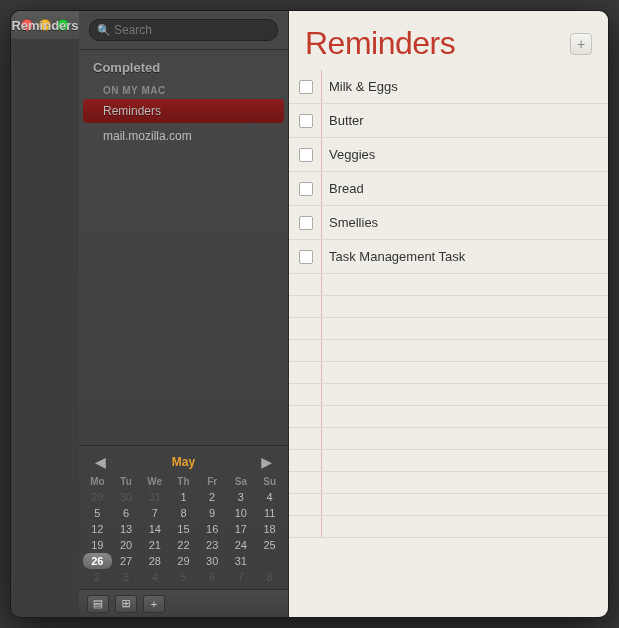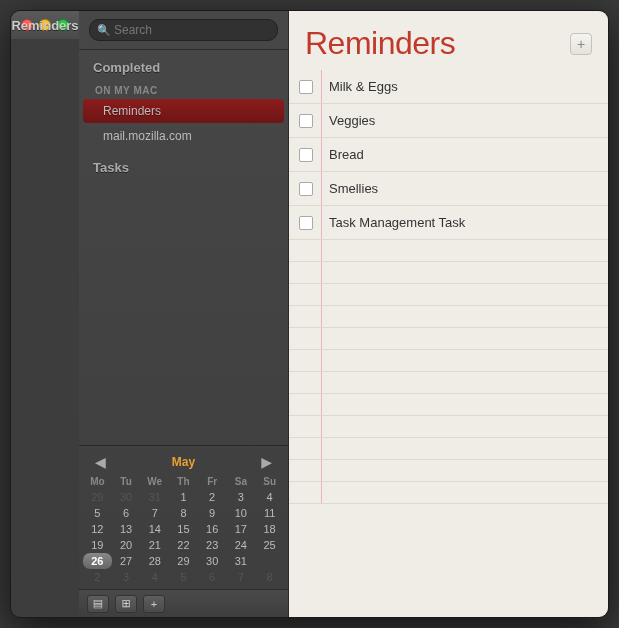--- a/index.html
+++ b/index.html
@@ -106,20 +106,21 @@
       padding: 4px 14px;
       text-shadow: 0 1px 0 rgba(0,0,0,0.5);
     }
     .sidebar-group-label {
       color: #888;
       font-size: 10px;
       font-weight: 700;
       padding: 6px 16px 2px;
       text-transform: uppercase;
       letter-spacing: 0.5px;
+      margin-left: 8px;
     }
     .sidebar-item {
       padding: 5px 14px;
       color: #ccc;
       font-size: 13px;
       cursor: pointer;
       border-radius: 4px;
       margin: 1px 4px;
     }
     .sidebar-item.active {
@@ -327,21 +328,20 @@
         <div class="sidebar-section-header">Completed</div>
 
         <div class="sidebar-group-label">On My Mac</div>
         <div class="sidebar-item sub active">
           <span>Reminders</span>
         </div>
         <div class="sidebar-item sub">
           <span>mail.mozilla.com</span>
         </div>
 
-        <div class="sidebar-section-header" style="margin-top:8px;">Tasks</div>
       </div>
 
       <div class="calendar-section">
         <div class="cal-header">
           <span class="cal-nav">◀</span>
           <span class="cal-month">May</span>
           <span class="cal-nav">▶</span>
         </div>
         <table class="cal-grid">
           <thead>
@@ -433,20 +433,24 @@
         <div class="add-btn">+</div>
       </div>
       <div class="reminders-list" id="reminders-list">
 
       <div class="reminder-item">
             <div class="reminder-checkbox"></div>
             <span class="reminder-text">Milk &amp; Eggs</span>
           </div>
           <div class="reminder-item">
             <div class="reminder-checkbox"></div>
+            <span class="reminder-text">Butter</span>
+          </div>
+          <div class="reminder-item">
+            <div class="reminder-checkbox"></div>
             <span class="reminder-text">Veggies</span>
           </div>
           <div class="reminder-item">
             <div class="reminder-checkbox"></div>
             <span class="reminder-text">Bread</span>
           </div>
           <div class="reminder-item">
             <div class="reminder-checkbox"></div>
             <span class="reminder-text">Smellies</span>
           </div>

